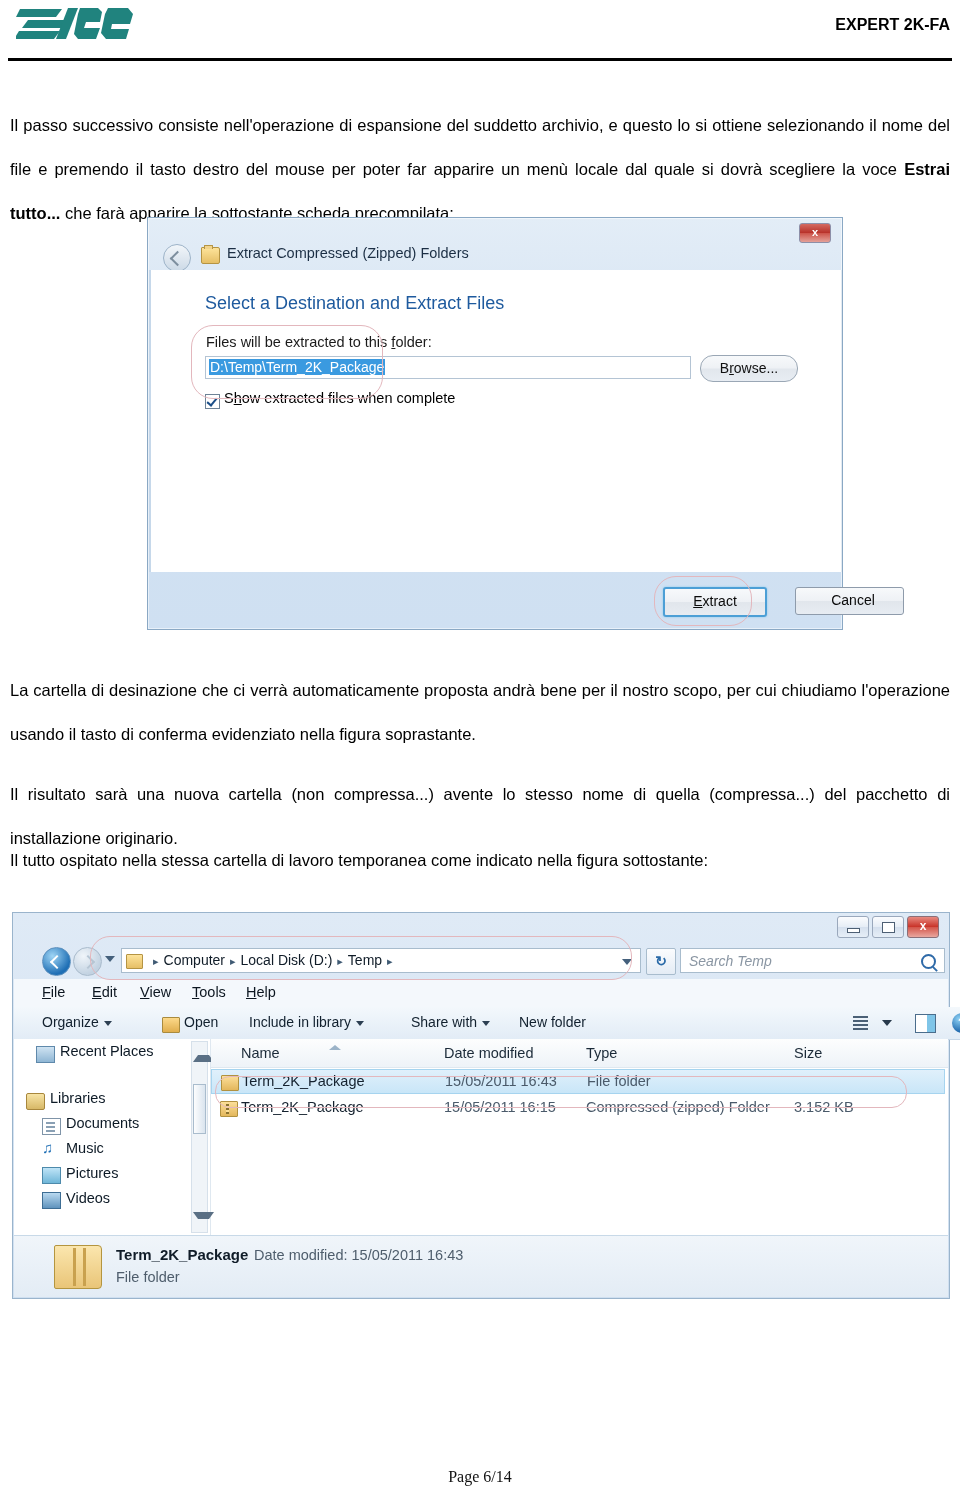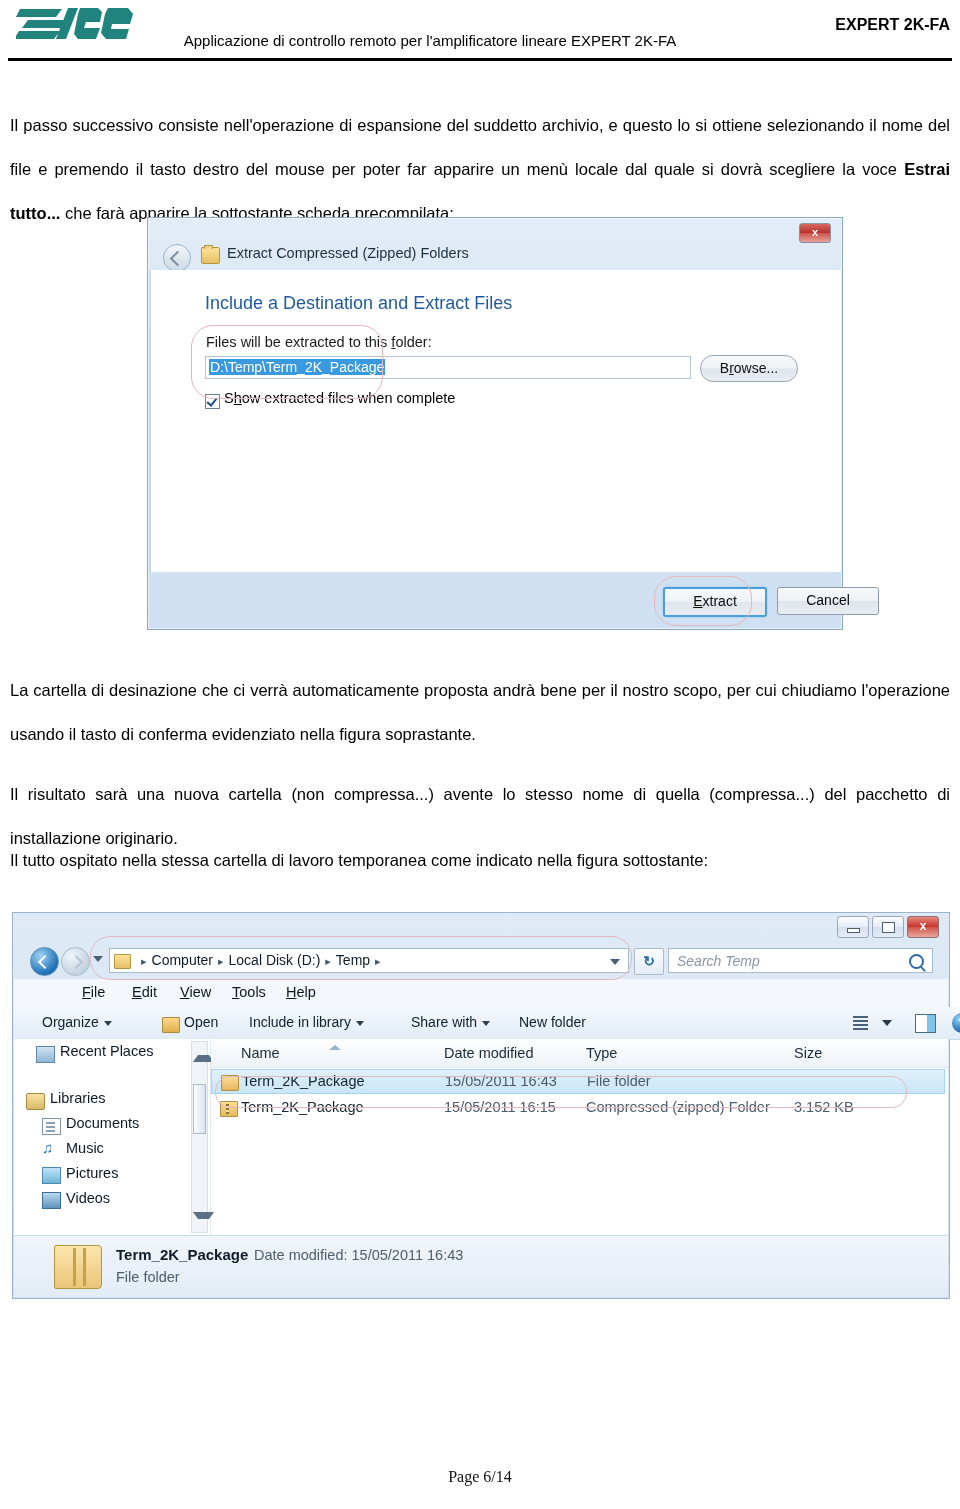--- a/index.html
+++ b/index.html
@@ -111,21 +111,21 @@
   .dlg-check-label u{text-decoration:underline;}
   .dlg-footer{position:absolute;left:1px;top:354px;width:690px;height:55px;}
   .dlg-btn{
     position:absolute;top:15px;height:26px;width:100px;
     font-size:14px;text-align:center;line-height:25px;border-radius:3px;
     background:linear-gradient(180deg,#f7f9fb 0%,#eef1f5 48%,#e1e6ec 52%,#e7ecf2 100%);
     border:1px solid #8e9bab;color:#0a0a0a;
   }
   .dlg-extract{left:514px;border:2px solid #4c9fd6;box-shadow:0 0 2px #7dc4ea;}
   .dlg-extract u{text-decoration:underline;}
-  .dlg-cancel{left:628px;}
+  .dlg-cancel{left:646px;padding-left:7px;}
   .hl-ring{
     position:absolute;border:1.5px solid #e3b7bd;border-radius:22px;
     pointer-events:none;background:transparent;
   }
   .ring-path{left:40px;top:55px;width:190px;height:72px;}
   .ring-btn{left:505px;top:4px;width:96px;height:48px;}
 
   
   .explorer{
     position:absolute;left:12px;top:912px;width:936px;height:385px;
@@ -141,21 +141,21 @@
     position:relative;
   }
   .wb.close{
     background:linear-gradient(180deg,#e88a80 0%,#c9352b 48%,#d4574c 52%,#e9a79f 100%);
     border-color:#8b6f78;
   }
   .wb-min:after{content:"";position:absolute;left:9px;top:11px;width:11px;height:3px;border:1px solid #4d5f74;background:#fff;}
   .wb-max:after{content:"";position:absolute;left:9px;top:5px;width:11px;height:9px;border:1.5px solid #4d5f74;background:#fff;}
   .wb-close-x{color:#fff;font-size:12px;font-weight:bold;line-height:19px;text-align:center;display:block;}
 
-  .exp-addrrow{position:absolute;left:0;top:30px;width:757px;height:36px;}
+  .exp-addrrow{position:absolute;left:12px;top:30px;width:757px;height:36px;}
   .nav-back{
     position:absolute;left:17px;top:4px;width:27px;height:27px;border-radius:50%;
     background:radial-gradient(circle at 35% 30%,#9fd5f5,#1f6fb5 70%);
     border:1px solid #5b8fbd;
   }
   .nav-back:after{
     content:"";position:absolute;left:9px;top:9px;width:8px;height:8px;
     border-left:2.5px solid #fff;border-bottom:2.5px solid #fff;transform:rotate(45deg);
   }
   .nav-fwd{
@@ -186,21 +186,21 @@
   }
   .search-box{
     position:absolute;left:655px;top:5px;width:265px;height:25px;
     background:#fff;border:1px solid #a8bccd;box-sizing:border-box;
   }
   .search-ph{position:absolute;left:8px;top:4px;font-size:14px;font-style:italic;color:#8a96a3;}
   .search-icon{position:absolute;right:8px;top:5px;width:11px;height:11px;border:2px solid #2f6aa8;border-radius:50%;}
   .search-icon:after{content:"";position:absolute;right:-4px;bottom:-3px;width:6px;height:2px;background:#2f6aa8;transform:rotate(45deg);}
 
   .exp-menubar{position:absolute;left:1px;top:66px;width:934px;height:28px;background:#f4f8fc;border-bottom:1px solid #dae5ef;}
-  .menu-i{position:absolute;top:5px;font-size:14.5px;color:#0c1620;margin-left:40px;}
+  .menu-i{position:absolute;top:5px;font-size:14.5px;color:#0c1620;}
   .menu-i u{text-decoration:underline;}
   .exp-toolbar{
     position:absolute;left:1px;top:94px;width:934px;height:32px;
     background:linear-gradient(180deg,#f3f8fc,#e2ecf6);border-bottom:1px solid #c5d6e6;padding-left:36px;
   }
   .tb-i{position:absolute;top:7px;font-size:14px;color:#11202e;}
   .tb-caret{display:inline-block;margin-left:5px;width:0;height:0;border-left:4px solid transparent;border-right:4px solid transparent;border-top:5px solid #2c3f52;vertical-align:middle;}
   .tb-openicon{position:absolute;left:148px;top:10px;width:16px;height:14px;background:linear-gradient(180deg,#fcd98a,#e0ae4d);border:1px solid #a98b3e;border-radius:1px;}
   .tb-views{position:absolute;right:116px;top:9px;width:15px;height:13px;}
   .tb-views i{display:block;height:2px;background:#4a6076;margin-bottom:2px;}
@@ -269,39 +269,38 @@
         <path d="M4 5 L46 5 L40 13 L0 13 Z"></path>
         <path d="M12 16 L52 16 L46 24 L6 24 Z"></path>
         <path d="M3 27 L44 27 L38 35 L-2 35 Z"></path>
         <path d="M52 4 L62 4 L50 35 L40 35 Z"></path>
         <path d="M64 4 L82 4 L86 8 L84 18 L70 18 L68 24 L84 24 L80 35 L62 35 L58 30 L62 10 Z
                  M72 10 L78 10 L77 14 L71 14 Z"></path>
         <path d="M92 4 L112 4 L117 10 L114 20 L96 20 L95 25 L113 25 L110 35 L90 35 L85 29 L89 10 Z
                  M99 10 L107 10 L106 15 L98 15 Z"></path>
       </g>
     </svg>
-    <div class="hdr-sub">Applicazione di controllo remoto per l'amplificatore lineare EXPERT 2K-FA</div>
     <div class="hdr-right">EXPERT 2K-FA</div>
     <div class="hdr-rule"></div>
   </div>
 
   <div class="para p1">
     <span>Il passo successivo consiste nell'operazione di espansione del suddetto archivio, e questo lo si ottiene selezionando il nome del file e premendo il tasto destro del mouse per poter far apparire un menù locale dal quale si dovrà scegliere la voce </span><b>Estrai tutto...</b><span> che farà apparire la sottostante scheda precompilata:</span>
   </div>
 
   <div class="extract-dlg">
     <div class="dlg-titlebar">
       <div class="dlg-back"></div>
       <div class="dlg-ficon"></div>
       <div class="dlg-title-text">Extract Compressed (Zipped) Folders</div>
       <div class="dlg-close">x</div>
     </div>
 
     <div class="dlg-body">
-      <div class="dlg-heading">Include a Destination and Extract Files</div>
+      <div class="dlg-heading">Select a Destination and Extract Files</div>
 
       <div class="dlg-label">
         <span>Files will be extracted to this </span><u>f</u><span>older:</span>
       </div>
 
       <div class="dlg-input">
         <span>D:\Temp\Term_2K_Package</span>
       </div>
 
       <div class="dlg-browse">

